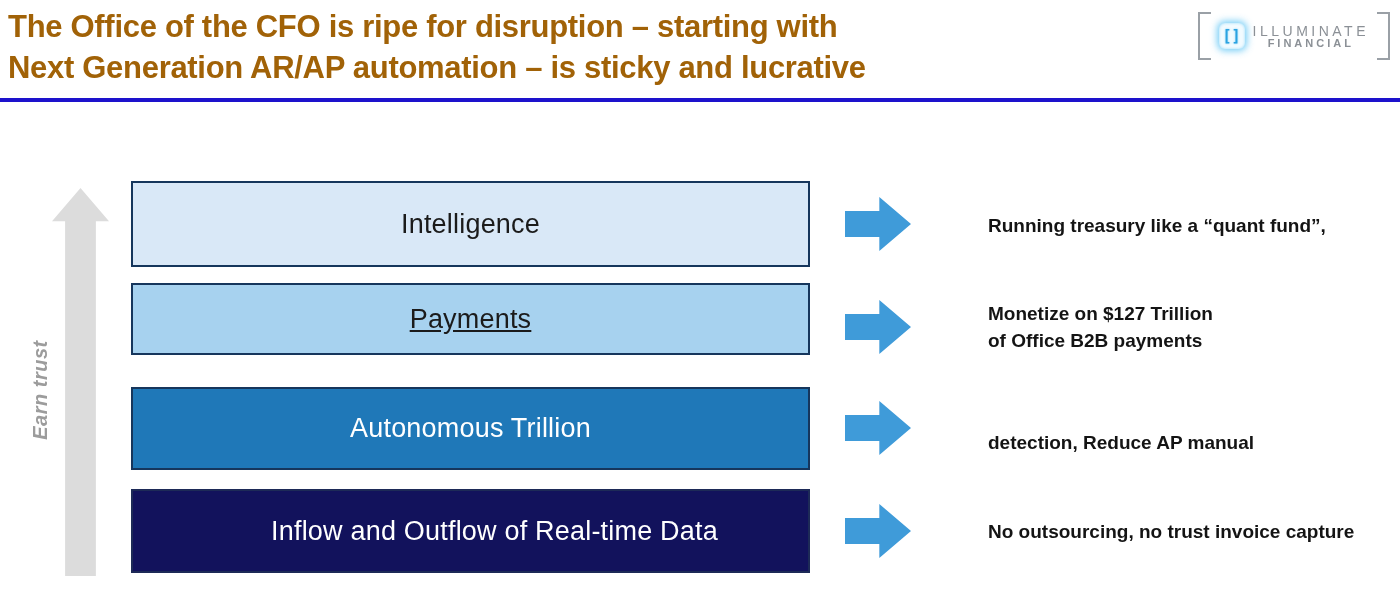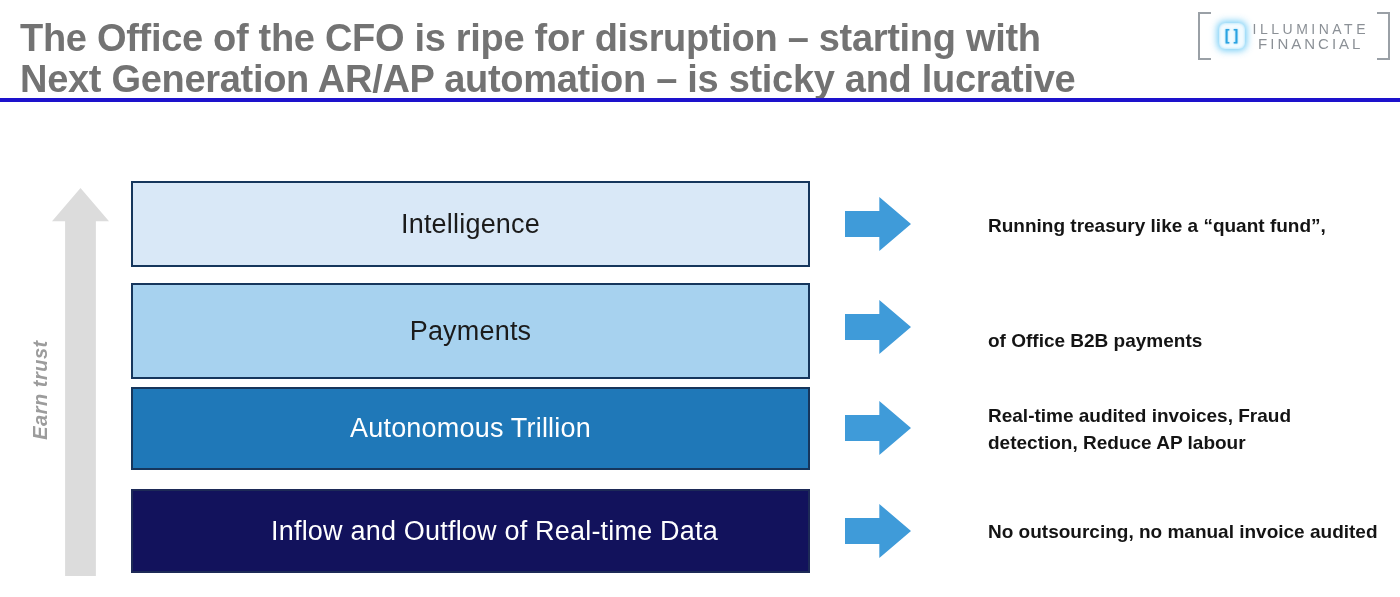--- a/index.html
+++ b/index.html
@@ -7,23 +7,23 @@
     position:relative;
     width:1400px;height:597px;
     background:#ffffff;
     font-family:"Liberation Sans", sans-serif;
     overflow:hidden;
   }
 
   
   .title{
     position:absolute;left:8px;top:6px;
-    margin:12px;
-    font-size:38px;line-height:41px;font-weight:bold;
-    color:#737373;
+    margin:0;
+    font-size:31px;line-height:41px;font-weight:bold;
+    color:#a16207;
     letter-spacing:-0.3px;
   }
   .rule{
     position:absolute;left:0;top:98px;
     width:1400px;height:4px;
     background:#1d12cc;
   }
 
   
   .logo{
@@ -46,21 +46,21 @@
     font-family:"DejaVu Sans Mono", monospace;
     font-size:15px;font-weight:bold;color:#2ba2e0;
     text-shadow:0 0 2px rgba(96,198,245,0.8);
   }
   .logo-text{display:flex;flex-direction:column;align-items:center;line-height:1;}
   .logo-name{
     font-size:14px;letter-spacing:3.5px;color:#8b9096;font-weight:400;
   }
   .logo-sub{
     margin-top:0;
-    font-size:15px;letter-spacing:3px;color:#8b9096;font-weight:normal;
+    font-size:11px;letter-spacing:3px;color:#8b9096;font-weight:bold;
   }
 
   
   .up-arrow{
     position:absolute;left:52px;top:188px;
     width:57px;height:388px;
     clip-path:polygon(50% 0, 100% 8.6%, 77% 8.6%, 77% 100%, 23% 100%, 23% 8.6%, 0 8.6%);
   }
   .trust-label{
     position:absolute;left:40px;top:390px;
@@ -72,21 +72,21 @@
 
   
   .bar{
     position:absolute;left:131px;width:679px;
     box-sizing:border-box;
     border:2px solid #16365c;
     display:flex;align-items:center;justify-content:center;
     font-size:27px;letter-spacing:0.2px;
   }
   .bar.b0{top:181px;height:86px;}
-  .bar.b1{top:283px;height:96px;}
+  .bar.b1{top:283px;height:72px;text-decoration:underline;}
   .bar.b2{top:387px;height:83px;}
   .bar.b3{top:489px;height:84px;border-color:#1d2a57;}
 
   
   .right-arrow{
     position:absolute;left:845px;
     width:66px;height:54px;
     clip-path:polygon(0 26%, 52% 26%, 52% 0, 100% 50%, 52% 100%, 52% 74%, 0 74%);
   }
   .right-arrow.a0{top:197px;}
@@ -131,17 +131,17 @@
   <div class="bar b1" style="background: rgb(167, 210, 239); color: rgb(27, 27, 27);">Payments</div>
   <div class="bar b2" style="background: rgb(31, 120, 184); color: rgb(255, 255, 255);">Autonomous Trillion</div>
   <div class="bar b3" style="background: rgb(18, 18, 92); color: rgb(255, 255, 255); padding-left: 48px;">Inflow and Outflow of Real-time Data</div>
 
   <div class="right-arrow a0" style="background: rgb(63, 155, 217);"></div>
   <div class="right-arrow a1" style="background: rgb(63, 155, 217);"></div>
   <div class="right-arrow a2" style="background: rgb(63, 155, 217);"></div>
   <div class="right-arrow a3" style="background: rgb(63, 155, 217);"></div>
 
   <div class="annotation t0"><span>Running treasury like a “quant fund”,</span><br></div>
-  <div class="annotation t1"><br><span>of Office B2B payments</span></div>
-  <div class="annotation t2"><span>Real-time audited invoices, Fraud</span><br><span>detection, Reduce AP labour</span></div>
-  <div class="annotation t3"><span>No outsourcing, no manual invoice audited</span></div>
+  <div class="annotation t1"><span>Monetize on $127 Trillion</span><br><span>of Office B2B payments</span></div>
+  <div class="annotation t2"><br><span>detection, Reduce AP manual</span></div>
+  <div class="annotation t3"><span>No outsourcing, no trust invoice capture</span></div>
 
 </div>
 
 </body></html>

